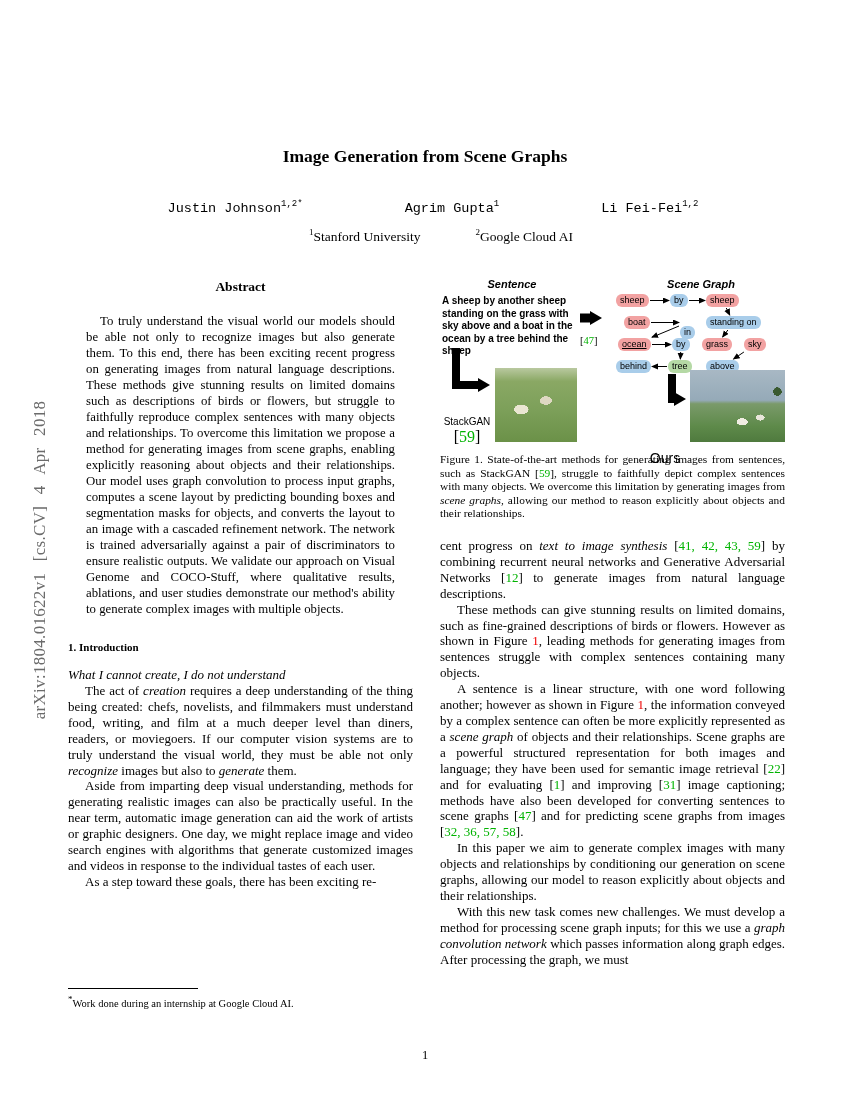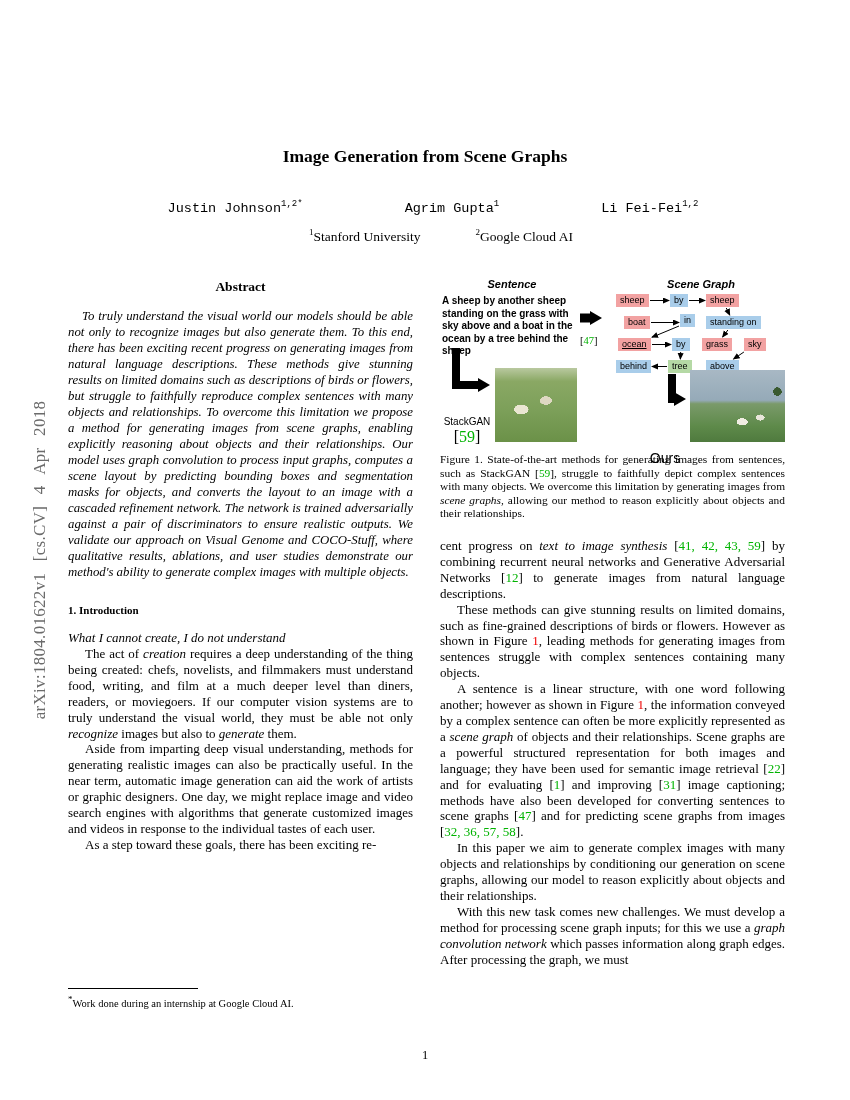--- a/index.html
+++ b/index.html
@@ -15,22 +15,22 @@
   .authors { position:absolute; top:199px; left:8px; width:100%; display:flex;
              justify-content:center; gap:102px; font-size:13.5px;font-family:Liberation Mono, monospace; }
   .affils  { position:absolute; top:227px; left:0; width:100%; display:flex;
              justify-content:center; gap:55px; font-size:13.5px;padding-left:32px; }
   .authors sup, .affils sup, .footnote sup { font-size:9px; }
 
   .col-left  { position:absolute; left:68px;  top:279px; width:345px; }
   .col-right { position:absolute; left:440px; top:538px; width:345px; }
 
   .abstract-heading { text-align:center; font-weight:bold; font-size:13.5px; margin:0 0 13px 0; }
-  .abstract-text { font-style:italic; font-size:12.8px; line-height:16px; text-align:justify;
-                   text-indent:14px; margin:0; }
+  .abstract-text { font-size:12.8px; line-height:16px; text-align:justify;
+                   text-indent:14px; margin:18px; }
   .section-heading { font-weight:bold; font-size:11px; margin:24px 0 14px 0; }
   .epigraph { font-style:italic; font-size:13px; line-height:16px; margin:0; }
   .epigraph-attrib { font-size:13px; margin:2px 0 14px 0; }
   .body-par { font-size:13px; line-height:15.9px; text-align:justify; margin:0; }
   .indent { text-indent:17px; }
   .it { font-style:italic; }
   .cite { color:var(--cite-green,#00b300); }
   .figref { color:var(--ref-red,#ee0000); }
 
   .figure { position:absolute; left:440px; top:278px; width:345px; height:172px;
@@ -38,21 +38,21 @@
   .fig-col-label { position:absolute; top:0; font-weight:bold; font-size:11px;font-style:italic; }
   .sentence-label { left:14px; width:116px; text-align:center; }
   .scenegraph-label { left:180px; width:162px; text-align:center; }
   .sentence-text { position:absolute; left:2px; top:17px; width:136px; font-weight:bold;
                    font-size:10px; line-height:12.5px; }
   .fig-cite { position:absolute; left:140px; top:57px; font-size:10.5px;
               font-family:"Liberation Serif", serif; }
   #sg-layer { position:absolute; left:0; top:0; width:345px; height:172px; }
   #sg-nodes { position:absolute; left:0; top:0; width:345px; height:172px; }
   .sg-node { position:absolute; font-size:9px; line-height:11px; padding:1px 4px;
-             border-radius:0; white-space:nowrap; color:#000; }
+             border-radius:6px; white-space:nowrap; color:#000; }
   .sg-node.obj   { background:var(--node-object,#f2a2a2); }
   .sg-node.pred  { background:var(--node-predicate,#a9cdea); }
   .sg-node.green { background:var(--node-tree,#b5d9a5); }
 
   .img { position:absolute; }
   .img-stackgan { left:55px; top:90px; width:82px; height:74px;
     background:
       radial-gradient(ellipse 12px 8px at 32% 56%, #eae6d2 0 60%, transparent 61%),
       radial-gradient(ellipse 10px 7px at 62% 44%, #ded8c2 0 60%, transparent 61%),
       linear-gradient(180deg, #b9c9a0 0%, #8aa864 18%, #7da05a 55%, #6b9148 100%); }
@@ -133,21 +133,21 @@
         <line x1="240.6590909090909" y1="74" x2="240.3409090909091" y2="81" stroke="#000" stroke-width="1" marker-end="url(#arr)"></line>
         <line x1="227" y1="88.5" x2="212" y2="88.5" stroke="#000" stroke-width="1" marker-end="url(#arr)"></line>
         <line x1="303.92045454545456" y1="74" x2="293.57954545454544" y2="81" stroke="#000" stroke-width="1" marker-end="url(#arr)"></line>
       </svg>
 
     <div id="sg-nodes">
         <div class="sg-node obj" style="left: 176px; top: 16px;">sheep</div>
         <div class="sg-node pred" style="left: 230px; top: 16px;">by</div>
         <div class="sg-node obj" style="left: 266px; top: 16px;">sheep</div>
         <div class="sg-node obj" style="left: 184px; top: 38px;">boat</div>
-        <div class="sg-node pred" style="left: 240px; top: 36px;">in</div>
+        <div class="sg-node pred" style="left: 240px; top: 48px;">in</div>
         <div class="sg-node pred" style="left: 266px; top: 38px;">standing on</div>
         <div class="sg-node obj" style="left: 178px; top: 60px; text-decoration: underline;">ocean</div>
         <div class="sg-node pred" style="left: 232px; top: 60px;">by</div>
         <div class="sg-node obj" style="left: 262px; top: 60px;">grass</div>
         <div class="sg-node obj" style="left: 304px; top: 60px;">sky</div>
         <div class="sg-node pred" style="left: 176px; top: 82px;">behind</div>
         <div class="sg-node green" style="left: 228px; top: 82px;">tree</div>
         <div class="sg-node pred" style="left: 266px; top: 82px;">above</div>
       </div>
 

